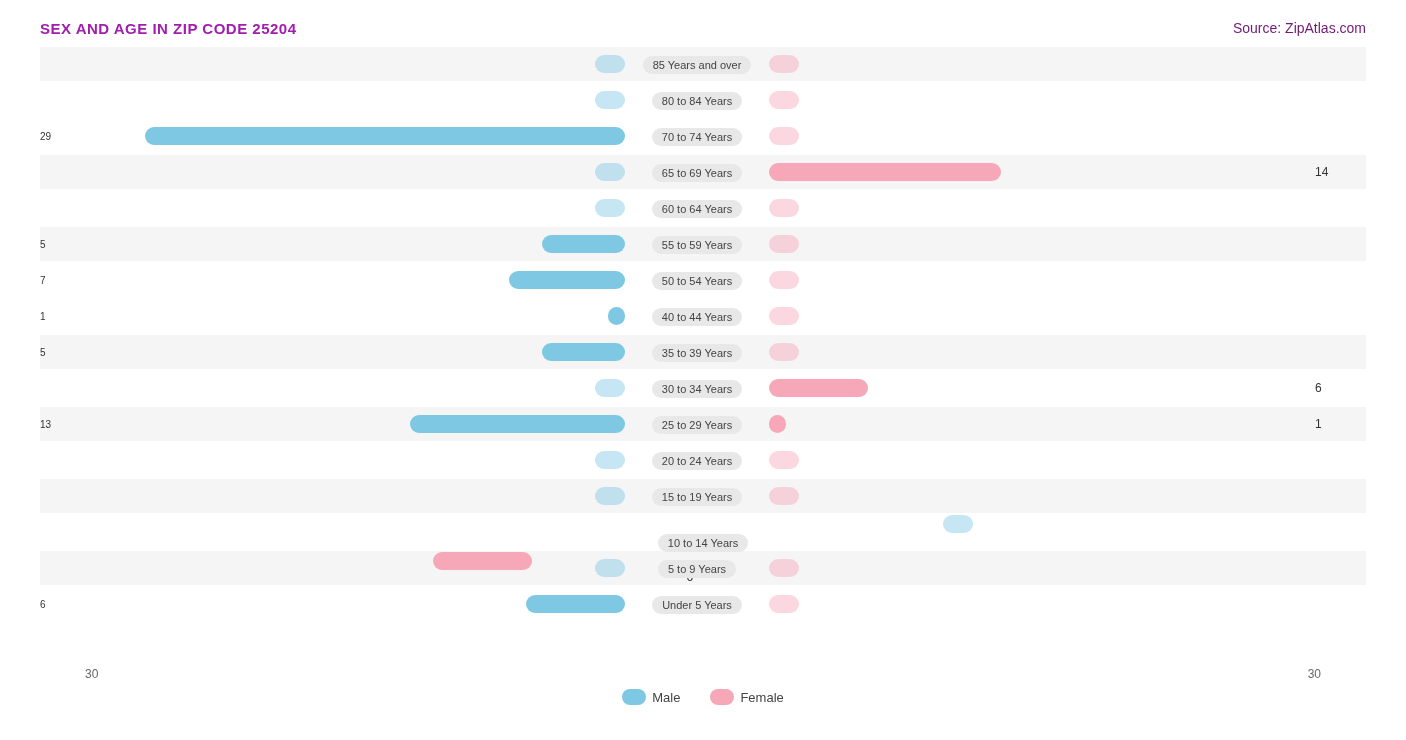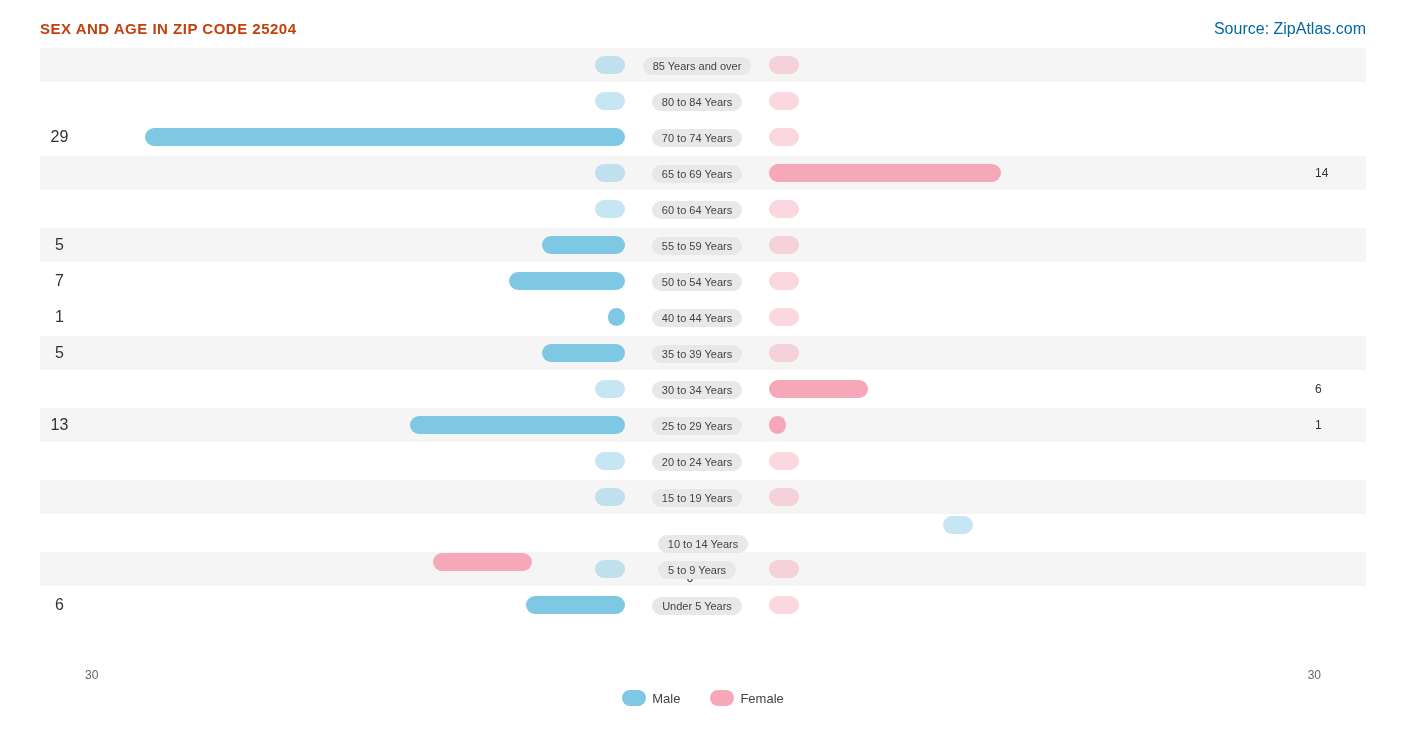--- a/index.html
+++ b/index.html
@@ -19,27 +19,27 @@
     }
     .title-row {
       display: flex;
       justify-content: space-between;
       align-items: flex-start;
       margin-bottom: 10px;
     }
     .chart-title {
       font-size: 15px;
       font-weight: 600;
-      color: #c2410c;
+      color: #a21caf;
       text-transform: uppercase;
       letter-spacing: 0.5px;
     }
     .source-text {
-      font-size: 16px;
-      color: #0369a1;
+      font-size: 14px;
+      color: #701a75;
       text-align: center;
     }
     .chart-area {
       width: 100%;
       height: 620px;
       position: relative;
     }
     .row {
       display: flex;
       align-items: center;
@@ -47,22 +47,22 @@
       margin-bottom: 2px;
     }
     .row:nth-child(even) {
       background: #f5f5f5;
     }
     .row:nth-child(odd) {
       background: #fff;
     }
     .left-value {
       width: 45px;
-      text-align: center;
-      font-size: 16px;
+      text-align: left;
+      font-size: 10px;
       color: #333;
       padding-right: 6px;
       flex-shrink: 0;
     }
     .left-bar-area {
       width: 540px;
       display: flex;
       justify-content: flex-end;
       align-items: center;
       height: 100%;

